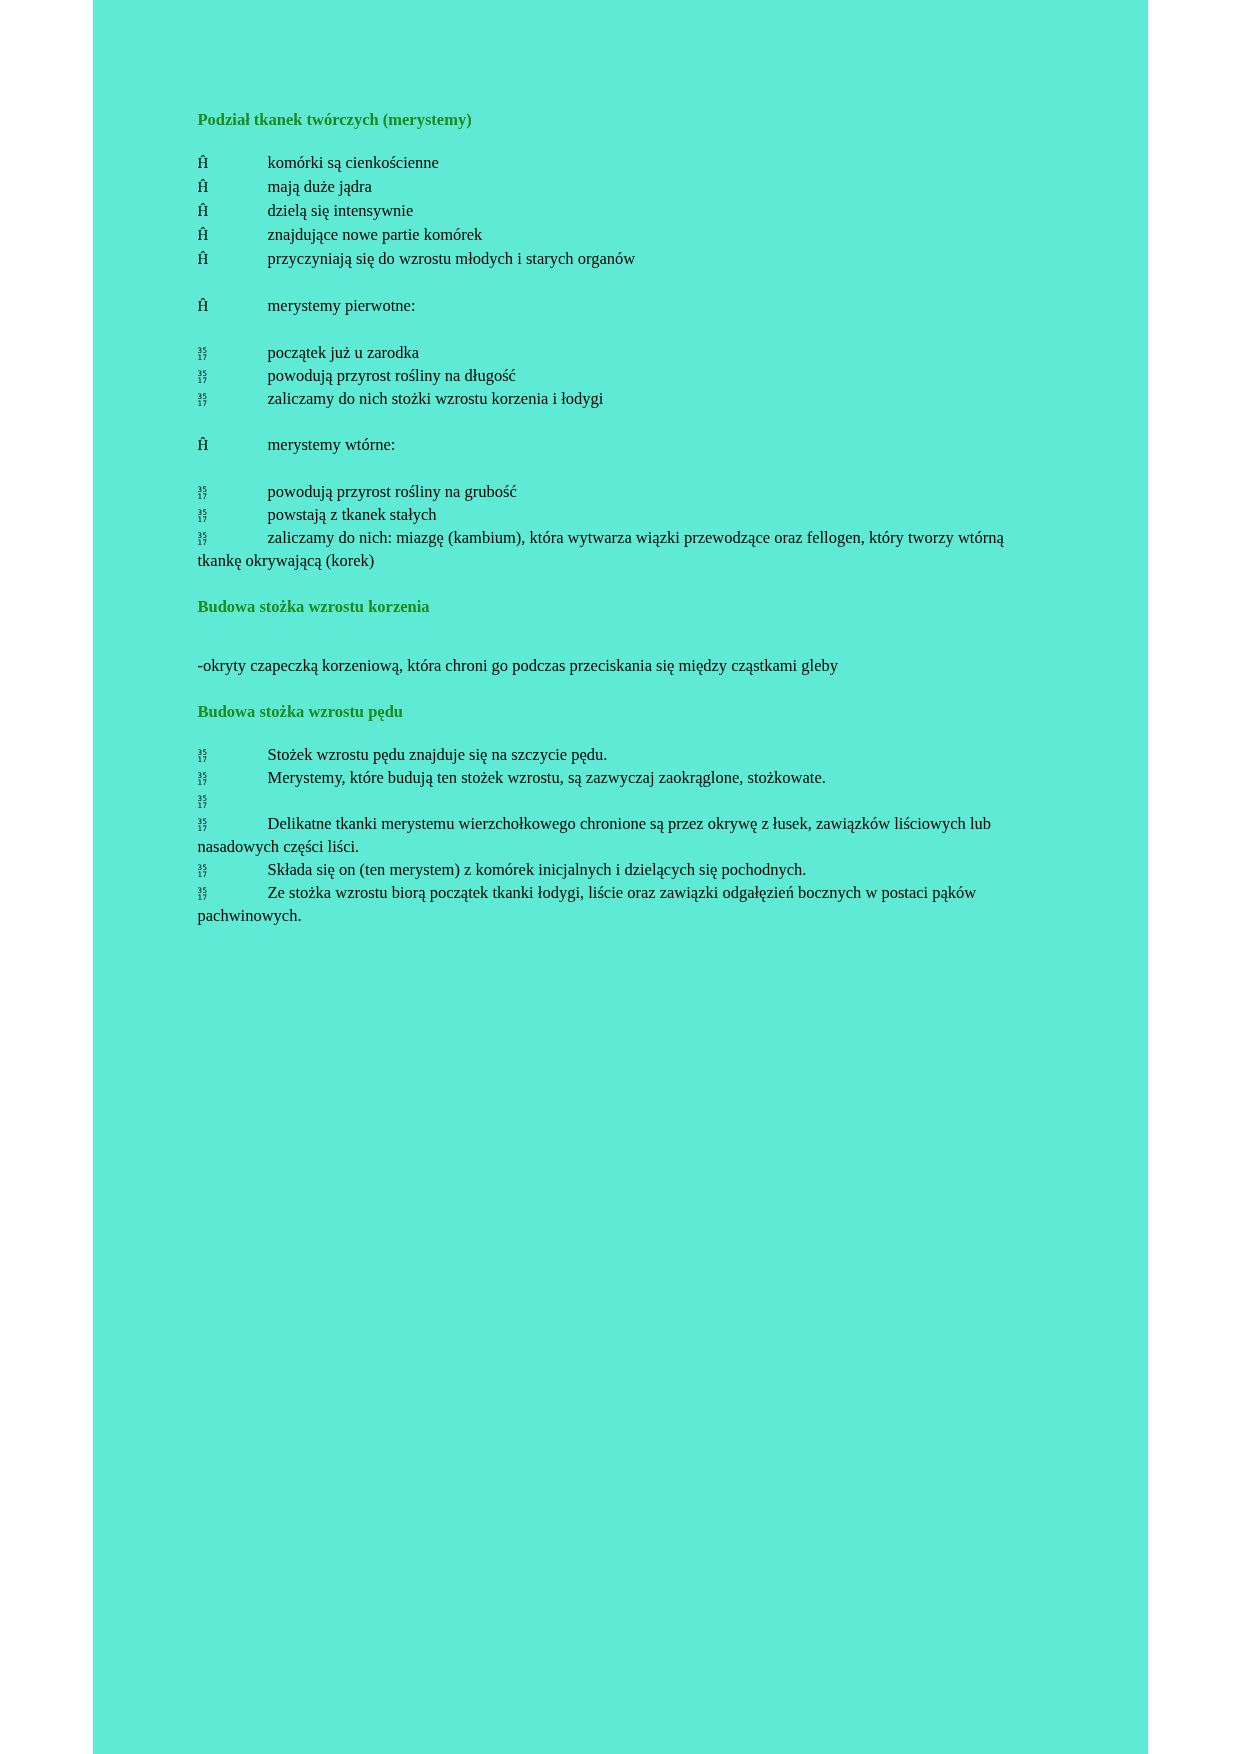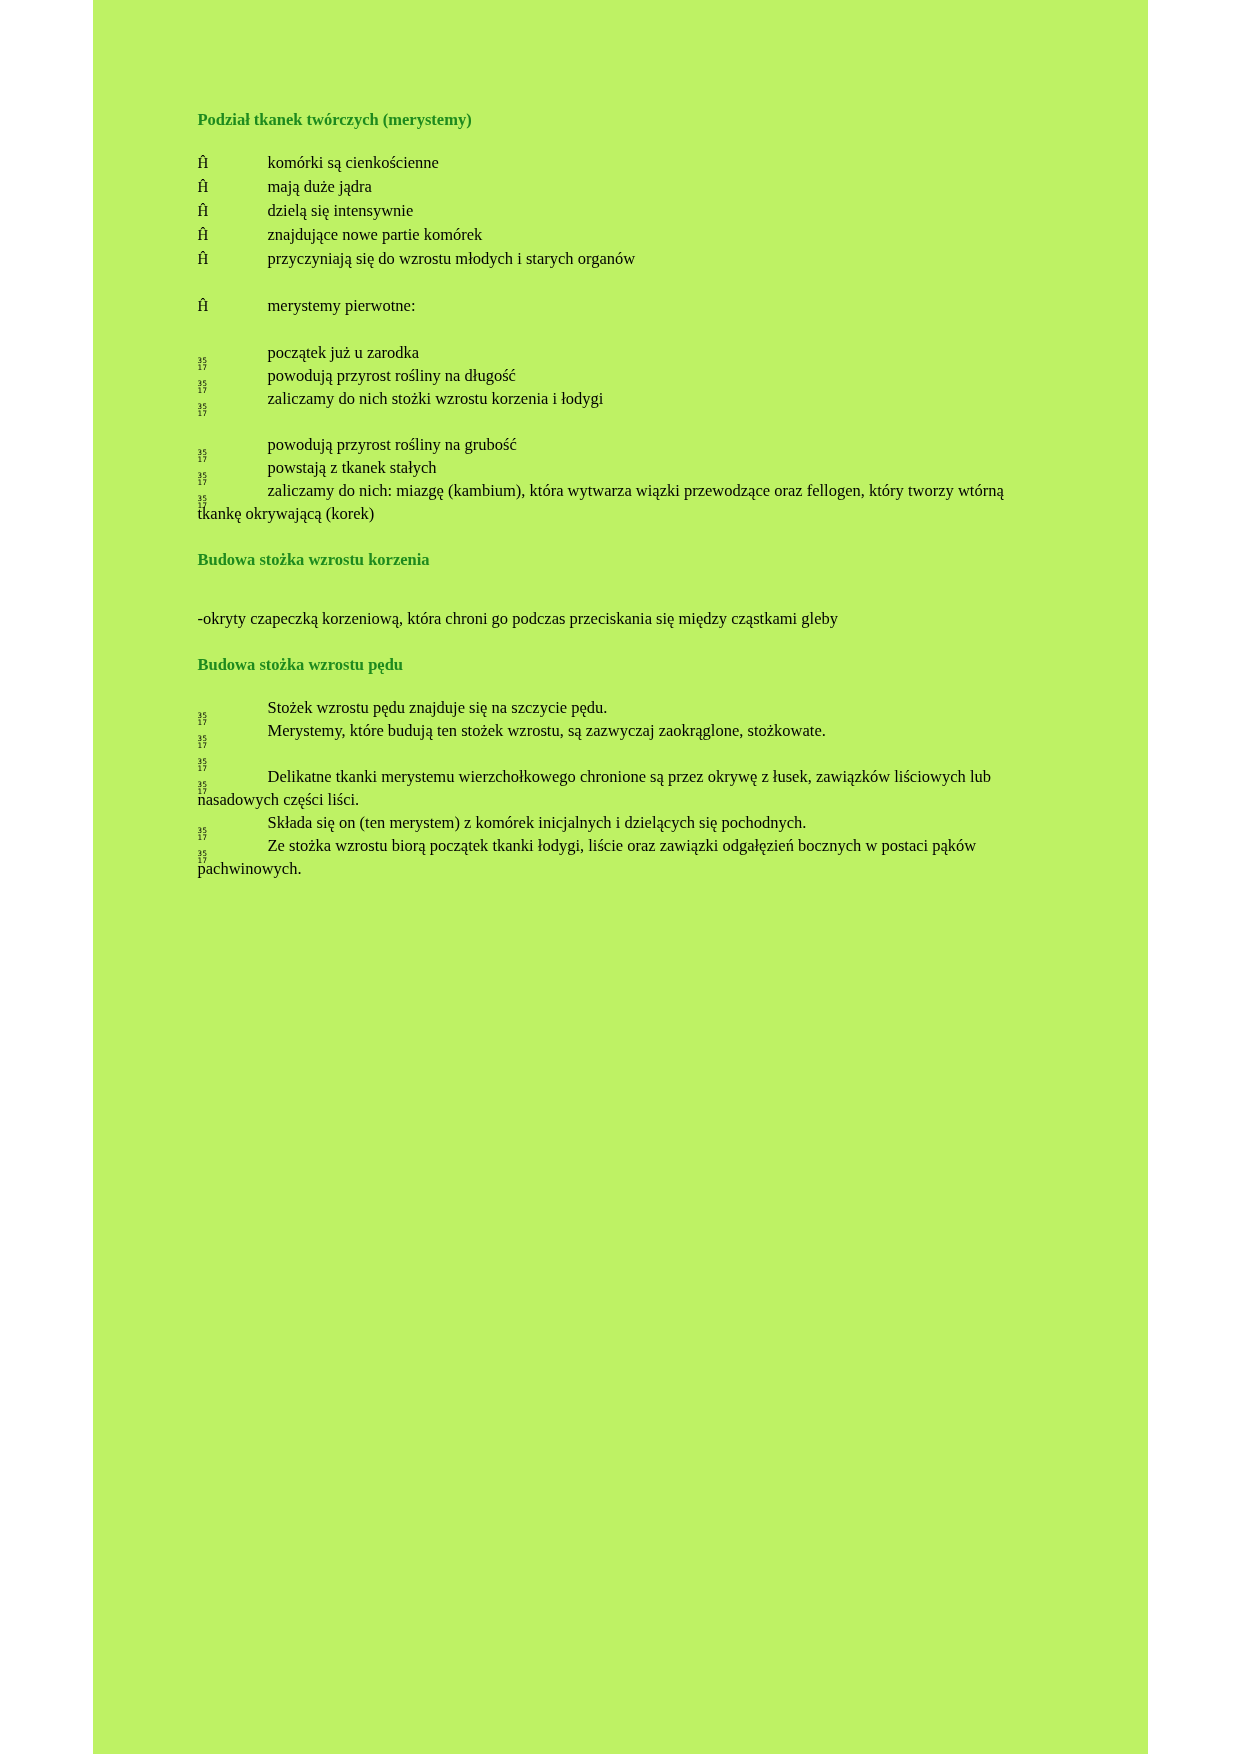--- a/index.html
+++ b/index.html
@@ -8,21 +8,21 @@
   html,body{
     margin:0;
     padding:0;
     background:#ffffff;
   }
   .page{
     position:relative;
     width:1055px;
     height:1754px;
     margin:0 auto;
-    background:#bef264;
+    background:#5eead4;
     box-sizing:border-box;
     padding:108px 105px 60px 105px;
     font-family:"Liberation Serif", serif;
     font-size:16.5px;
     line-height:23px;
     color:#000000;
     overflow:hidden;
   }
   .heading{
     color:var(--heading-green);
@@ -45,21 +45,21 @@
   .m1{
     font-size:15px;
   }
   .stack{
     display:inline-block;
     font-family:"DejaVu Sans Mono", monospace;
     font-size:7.5px;
     line-height:7.5px;
     letter-spacing:0.5px;
     position:relative;
-    top:12px;
+    top:2px;
   }
   .stack span{
     display:block;
   }
   .li-text, .para-line{
     color:#000000;
     margin-top:36px;
   }
 </style>
 </head>
@@ -98,20 +98,25 @@
       <span class="marker-box"><span class="stack"><span>35</span><span>17</span></span></span><span class="li-text">początek już u zarodka</span>
     </div>
     <div class="li">
       <span class="marker-box"><span class="stack"><span>35</span><span>17</span></span></span><span class="li-text">powodują przyrost rośliny na długość</span>
     </div>
     <div class="li">
       <span class="marker-box"><span class="stack"><span>35</span><span>17</span></span></span><span class="li-text">zaliczamy do nich stożki wzrostu korzenia i łodygi</span>
     </div>
   </div>
 
+  <div class="group">
+    <div class="li">
+      <span class="marker-box"><span class="m1">Ĥ</span></span><span class="li-text">merystemy wtórne:</span>
+    </div>
+  </div>
 
   <div class="group">
     <div class="li">
       <span class="marker-box"><span class="stack"><span>35</span><span>17</span></span></span><span class="li-text">powodują przyrost rośliny na grubość</span>
     </div>
     <div class="li">
       <span class="marker-box"><span class="stack"><span>35</span><span>17</span></span></span><span class="li-text">powstają z tkanek stałych</span>
     </div>
     <div class="li">
       <span class="marker-box"><span class="stack"><span>35</span><span>17</span></span></span><span class="li-text">zaliczamy do nich: miazgę (kambium), która wytwarza wiązki przewodzące oraz fellogen, który tworzy wtórną tkankę okrywającą (korek)</span>

